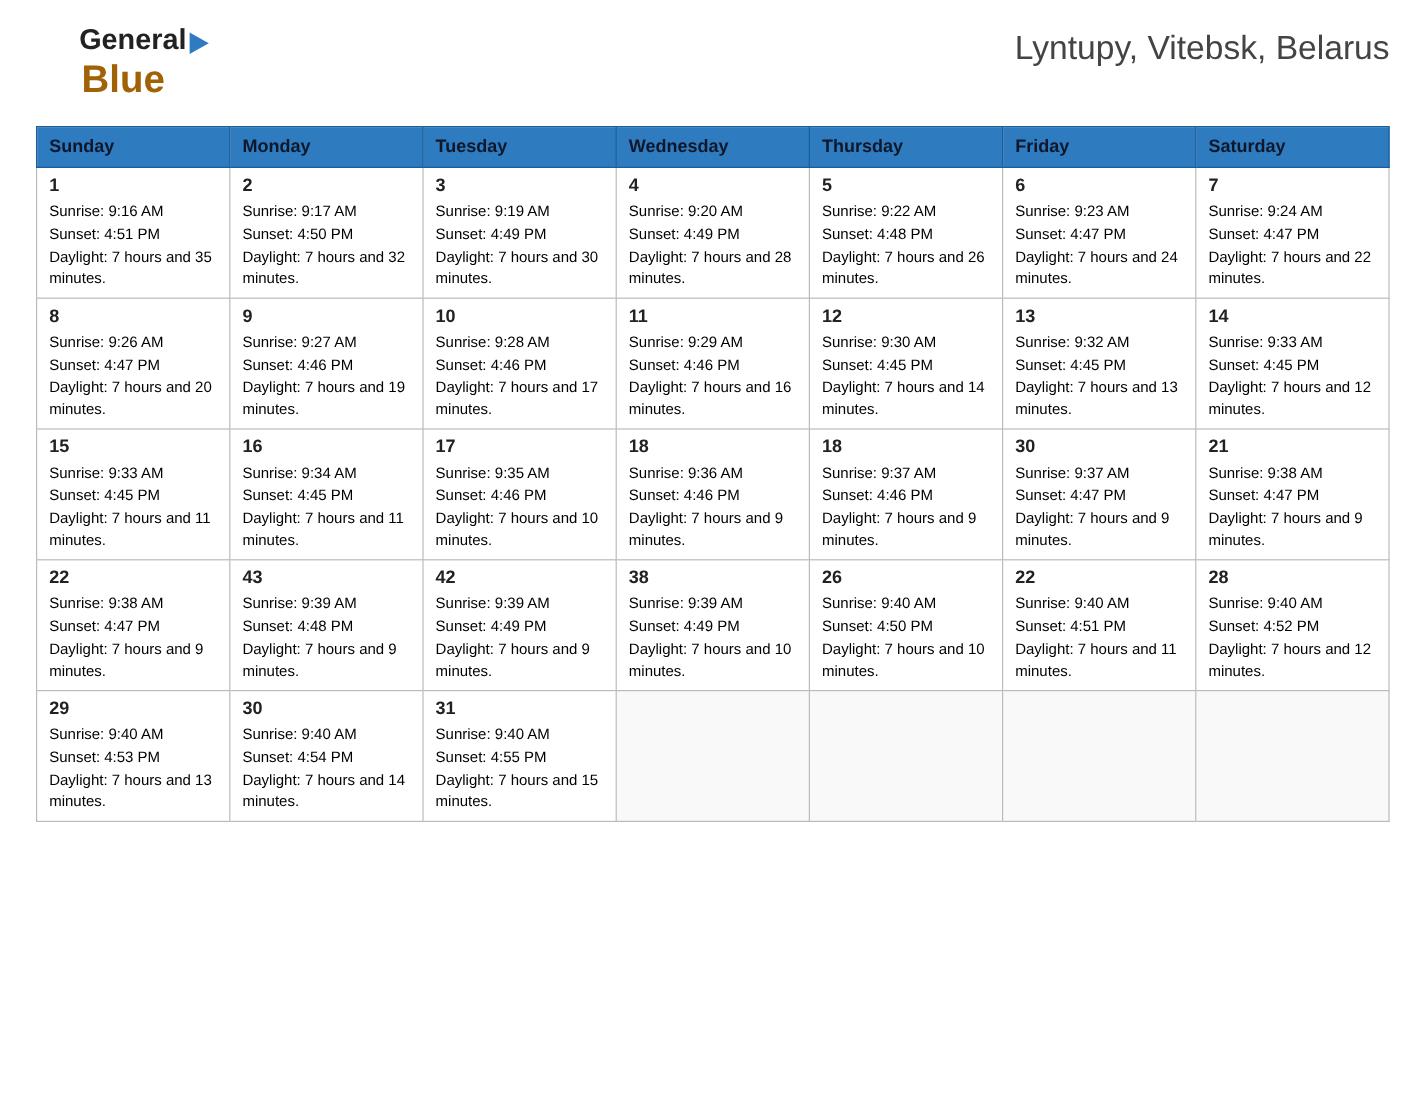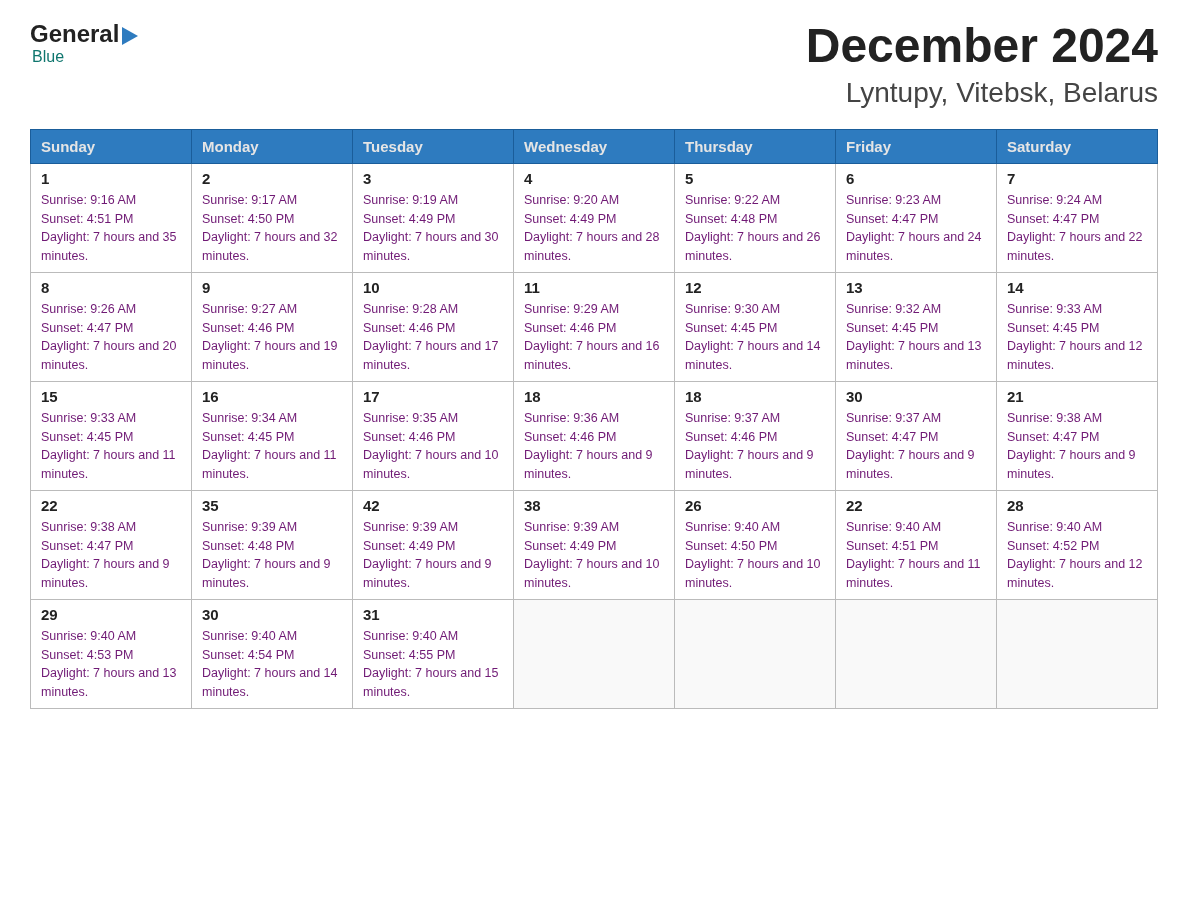--- a/index.html
+++ b/index.html
@@ -8,20 +8,21 @@
       background: #fff;
       width: 1188px;
       min-height: 918px;
       padding: 20px 30px;
     }
     .header {
       display: flex;
       justify-content: space-between;
       align-items: flex-start;
       margin-bottom: 20px;
+      margin-left: 36px;
     }
     .title-section {
       text-align: right;
     }
     .title-section h1 {
       font-size: 48px;
       font-weight: bold;
       color: #222;
       line-height: 1.1;
     }
@@ -31,21 +32,21 @@
       color: #444;
       margin-top: 4px;
     }
     .calendar {
       width: 100%;
       border-collapse: collapse;
       border: 1px solid #999;
     }
     .calendar thead tr th {
       background-color: #2e7bbf;
-      color: #e5e5e5;
+      color: #0f172a;
       font-size: 15px;
       font-weight: bold;
       padding: 8px 10px;
       text-align: left;
       border: 1px solid #1a5d9a;
     }
     .calendar tbody tr td {
       vertical-align: top;
       padding: 6px 10px;
       border: 1px solid #bbb;
@@ -59,21 +60,21 @@
     }
     .day-number {
       font-size: 15px;
       font-weight: bold;
       color: #222;
       margin-bottom: 4px;
       display: block;
     }
     .day-info {
       font-size: 12.5px;
-      color: #701a75;
+      color: #000000;
       line-height: 1.5;
     }
     .logo-wrapper {
       display: flex;
       flex-direction: column;
       align-items: flex-start;
     }
     .logo-row {
       display: flex;
       align-items: center;
@@ -91,24 +92,23 @@
   </style>
 </head>
 <body>
 
 <div class="header">
   <div class="logo-wrapper">
     <div class="logo-row">
       <span style="font-size:24px;font-weight:bold;color:#222;">General</span>
       <span class="logo-arrow"></span>
     </div>
-    <span style="font-size:16px;font-weight:normal;color:#0f766e;margin-left:2px;">Blue</span>
+    <span style="font-size:32px;font-weight:bold;color:#a16207;margin-left:2px;">Blue</span>
   </div>
   <div class="title-section">
-    <h1>December 2024</h1>
     <h2>Lyntupy, Vitebsk, Belarus</h2>
   </div>
 </div>
 
 <table class="calendar">
   <thead>
     <tr>
 
     <th>Sunday</th>
         <th>Monday</th>
@@ -210,21 +210,21 @@
           <span class="day-number">21</span>
           <div class="day-info">Sunrise: 9:38 AM<br>Sunset: 4:47 PM<br>Daylight: 7 hours and 9 minutes.</div>
         </td>
       </tr>
       <tr>
         <td>
           <span class="day-number">22</span>
           <div class="day-info">Sunrise: 9:38 AM<br>Sunset: 4:47 PM<br>Daylight: 7 hours and 9 minutes.</div>
         </td>
         <td>
-          <span class="day-number">35</span>
+          <span class="day-number">43</span>
           <div class="day-info">Sunrise: 9:39 AM<br>Sunset: 4:48 PM<br>Daylight: 7 hours and 9 minutes.</div>
         </td>
         <td>
           <span class="day-number">42</span>
           <div class="day-info">Sunrise: 9:39 AM<br>Sunset: 4:49 PM<br>Daylight: 7 hours and 9 minutes.</div>
         </td>
         <td>
           <span class="day-number">38</span>
           <div class="day-info">Sunrise: 9:39 AM<br>Sunset: 4:49 PM<br>Daylight: 7 hours and 10 minutes.</div>
         </td>

